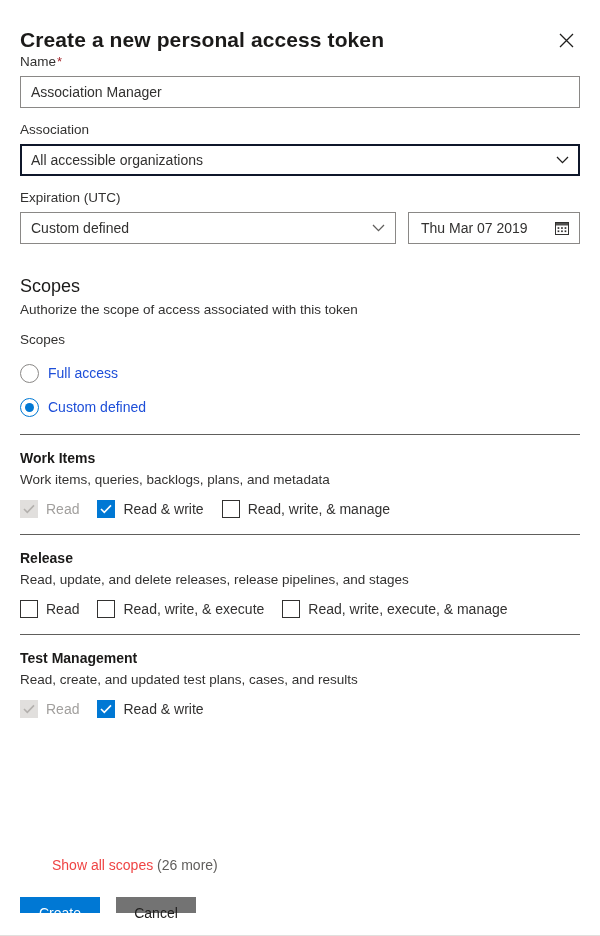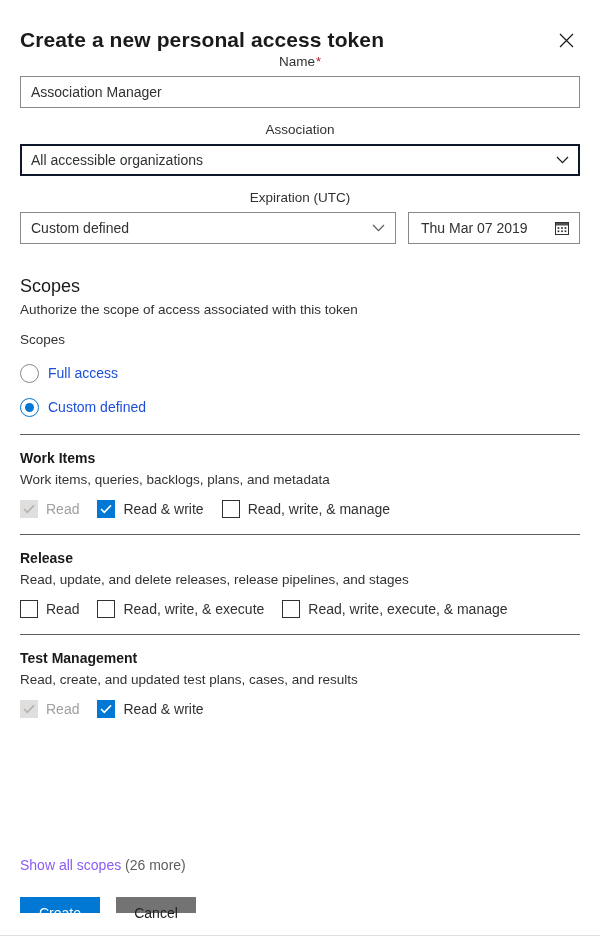--- a/index.html
+++ b/index.html
@@ -61,21 +61,20 @@
   .form-body {
     padding: 0 20px;
   }
   .field { margin-top: 0; }
   .field-label {
     font-size: 13.5px;
     line-height: 20px;
     color: #323130;
     margin-bottom: 4px;
     display: block;
-    text-align: center;
   }
   .req-star {
     color: #a4262c;
     font-size: 13px;
     padding-left: 1px;
   }
 
   .text-input {
     box-sizing: border-box;
     width: 100%;
@@ -268,23 +267,24 @@
     right: 0;
     bottom: 0;
     padding: 0 20px 22px 20px;
   }
   .show-all {
     font-size: 14px;
     line-height: 20px;
     margin-bottom: 22px;
   }
   .show-all a {
-    color: #8b5cf6;
+    color: #ef4444;
     text-decoration: none;
     cursor: pointer;
+    margin-left: 32px;
   }
   .show-all .more { color: #605e5c; }
 
   .btn-row { display: flex; }
   .btn {
     height: 16px;
     min-width: 80px;
     padding: 0 16px;
     font-family: "Liberation Sans", sans-serif;
     font-size: 14px;

